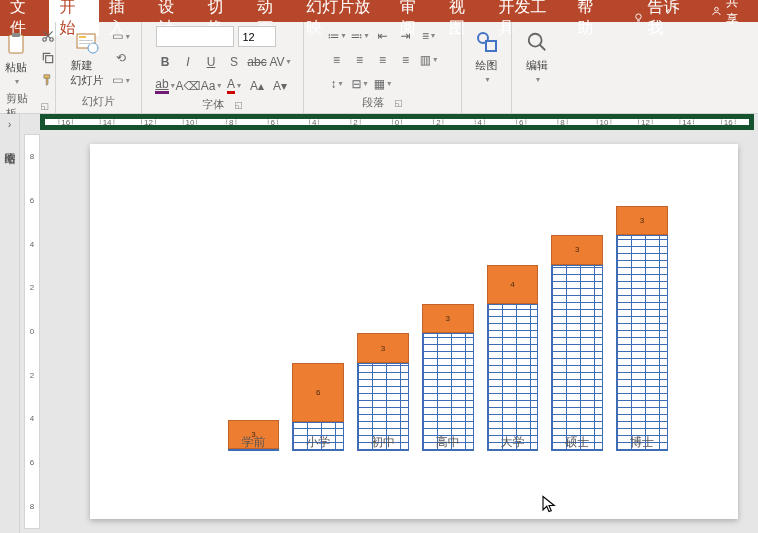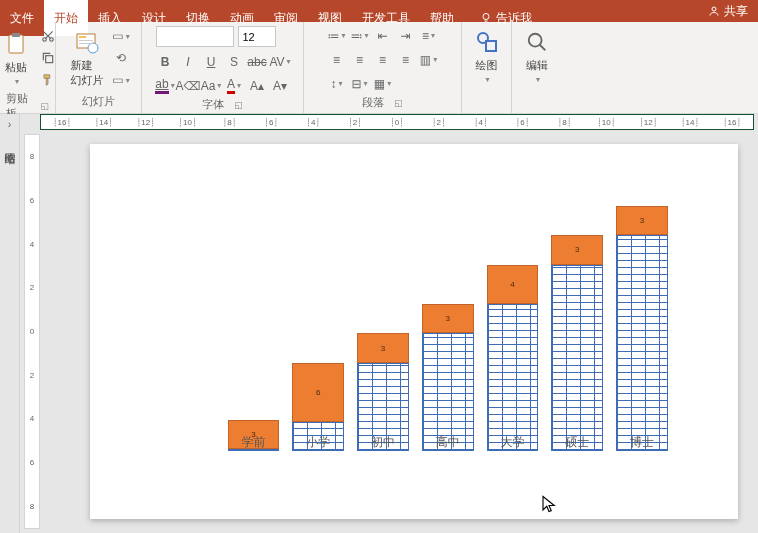--- a/index.html
+++ b/index.html
@@ -1,39 +1,39 @@
 <!DOCTYPE html>
 <html><head>
 <meta charset="utf-8">
 <style>
 *{box-sizing:border-box;margin:0;padding:0;font-family:"Microsoft YaHei",sans-serif}
 body{background:#e6e6e6;width:758px;height:533px;overflow:hidden;font-size:12px;color:#444}
 .titlebar{display:flex;background:#b7472a;color:#fff;height:22px;align-items:stretch}
-.tab{padding:18px 10px;font-size:12px;cursor:pointer;display:flex;align-items:center}
+.tab{padding:18px 10px;font-size:16px;cursor:pointer;display:flex;align-items:center}
 .tab.file{background:#b7472a}
 .tab.active{background:#fff;color:#b7472a}
 .tell{display:flex;align-items:center;gap:4px;margin-left:6px}
 .share{margin-left:auto;display:flex;align-items:center;padding:0 10px;gap:4px}
 .ribbon{display:flex;background:#f3f2f1;border-bottom:1px solid #d4d4d4;height:92px}
 .group{border-right:1px solid #d4d4d4;padding:4px 6px 2px;display:flex;flex-direction:column;justify-content:space-between;align-items:center}
 .group-label{font-size:11px;color:#666;padding:2px 0;display:flex;align-items:center;gap:10px}
 .dlaunch{font-size:9px;color:#888}
 .btn-big{display:flex;flex-direction:column;align-items:center;gap:2px;padding:2px 4px;font-size:11px;color:#444}
 .btn-big .icn{width:28px;height:28px;display:flex;align-items:center;justify-content:center}
 .row{display:flex;gap:4px;align-items:center}
 .col{display:flex;flex-direction:column;gap:3px}
 .sm{width:19px;height:19px;display:flex;align-items:center;justify-content:center;color:#666;font-size:12px;border:1px solid transparent}
 .sm.b{font-weight:bold}.sm.i{font-style:italic}.sm.u{text-decoration:underline}
 .fontbox{width:78px;height:21px;border:1px solid #c8c8c8;background:#fff;font-size:11px;padding:1px 4px;color:#999}
 .sizebox{width:38px;height:21px;border:1px solid #c8c8c8;background:#fff;font-size:11px;padding:1px 4px}
 .dd{font-size:8px;color:#888;margin-left:2px}
 .workspace{display:flex;height:419px;background:#e6e6e6;position:relative}
 .collapse{width:20px;background:#e6e6e6;border-right:1px solid #d4d4d4;text-align:center;font-size:11px;color:#666;padding-top:4px}
 .vtext{writing-mode:vertical-rl;font-size:11px;color:#555;margin:14px auto}
-.ruler-h{position:absolute;left:40px;right:4px;top:0;height:16px;background:#fff;border:1px solid #14532d;font-size:8px;color:#666;display:flex;align-items:center;overflow:hidden;text-align:center;white-space:nowrap}
+.ruler-h{position:absolute;left:40px;right:4px;top:0;height:16px;background:#fff;border:5px solid #14532d;font-size:8px;color:#666;display:flex;align-items:center;overflow:hidden;text-align:center;white-space:nowrap}
 .ruler-v{position:absolute;left:24px;top:20px;bottom:4px;width:16px;background:#fff;border:1px solid #d4d4d4;font-size:8px;color:#666;display:flex;flex-direction:column;align-items:center;overflow:hidden}
 .ruler-h span{flex:1;text-align:center}
 .ruler-v span{flex:1;display:flex;align-items:center}
 .slidewrap{position:absolute;left:90px;top:30px;right:20px;bottom:14px;background:#fff;box-shadow:0 2px 6px rgba(0,0,0,.25)}
 .chart{position:absolute;left:100px;right:30px;top:70px;bottom:50px}
 .chart-inner{position:relative;width:100%;height:100%}
 .barcol{position:absolute;bottom:18px;width:12.5%;display:flex;flex-direction:column;align-items:center}
 .orange{width:80%;background:#ed7d31;border:1px solid #c2632a;display:flex;align-items:center;justify-content:center;font-size:8px;color:#4a2a10}
 .brick{width:80%;background:#fff;border:1px solid #3e6db5;background-image:repeating-linear-gradient(0deg,#3e6db5 0 1px,transparent 1px 7px),repeating-linear-gradient(90deg,#3e6db5 0 1px,transparent 1px 14px);}
 .xlabel{position:absolute;bottom:0;font-size:12px;color:#555;width:100%;text-align:center}
@@ -42,20 +42,21 @@
 </head>
 <body>
 
 <div class="titlebar">
   <div class="tab file">文件</div>
   <div class="tab active">开始</div>
   <div class="tab">插入</div>
   <div class="tab">设计</div>
   <div class="tab">切换</div>
   <div class="tab">动画</div>
+  <div class="tab">幻灯片放映</div>
   <div class="tab">审阅</div>
   <div class="tab">视图</div>
   <div class="tab">开发工具</div>
   <div class="tab">帮助</div>
   <div class="tab tell">
     <svg width="12" height="12" viewBox="0 0 24 24" fill="none" stroke="#fff" stroke-width="2">
         <circle cx="12" cy="9" r="6"></circle>
         <path d="M9 18h6M10 21h4"></path>
       </svg>
     <span>告诉我</span>

